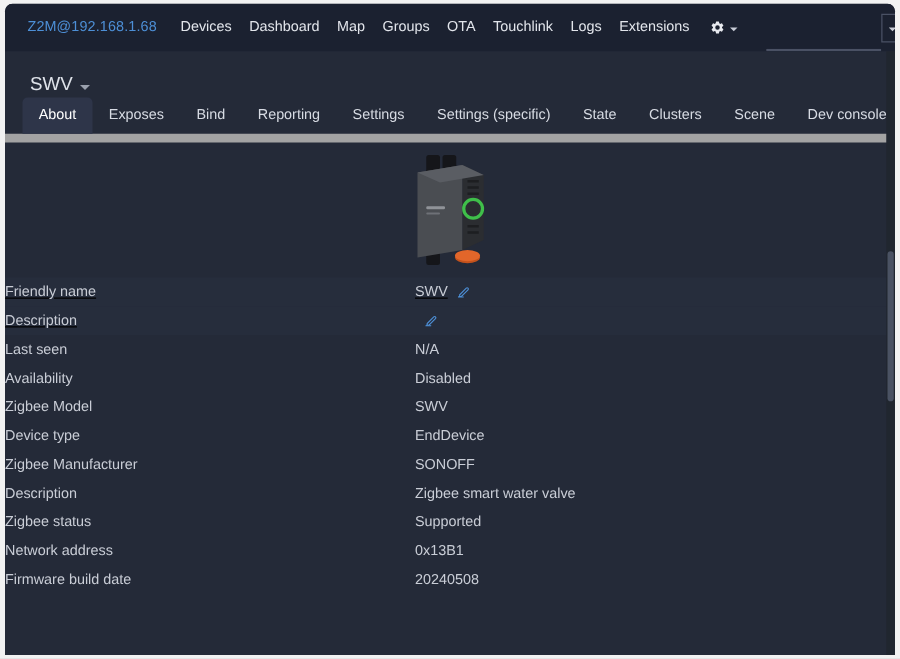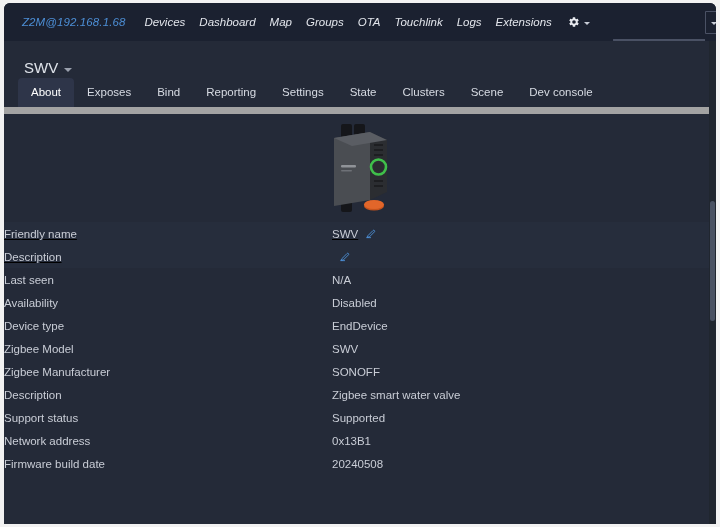--- a/index.html
+++ b/index.html
@@ -25,21 +25,20 @@
   }
 
   
   #navbar {
     height: 38px;
     background: #1b2130;
     display: flex;
     align-items: center;
     padding-left: 18px;
     gap: 0;
-    font-style: italic;
   }
   .brand {
     color: #4d8fd6;
     font-size: 11.5px;
     letter-spacing: .1px;
     margin-right: 12px;
     white-space: nowrap;
   }
   .nav-link {
     color: #e2e5eb;
@@ -240,20 +239,21 @@
     <span id="device-title">SWV</span>
     <span class="caret-lg"></span>
   </div>
 
   <div id="tab-bar">
     <span class="tab active">About</span>
     <span class="tab">Exposes</span>
     <span class="tab">Bind</span>
     <span class="tab">Reporting</span>
     <span class="tab">Settings</span>
+    <span class="tab">Settings (specific)</span>
     <span class="tab">State</span>
     <span class="tab">Clusters</span>
     <span class="tab">Scene</span>
     <span class="tab">Dev console</span>
   </div>
 
   <div id="device-image-wrap">
     <svg id="device-image" width="104" height="100" viewBox="0 0 104 100">
 
       <rect x="33" y="6" width="11" height="15" rx="2" fill="#15161a"></rect>
@@ -314,41 +314,41 @@
         <td class="k">Last seen</td>
         <td class="v">N/A</td>
       </tr>
 
       <tr>
         <td class="k">Availability</td>
         <td class="v val-link">Disabled</td>
       </tr>
 
       <tr>
+        <td class="k">Zigbee Model</td>
+        <td class="v">SWV</td>
+      </tr>
+
+      <tr>
         <td class="k">Device type</td>
         <td class="v">EndDevice</td>
       </tr>
 
       <tr>
-        <td class="k">Zigbee Model</td>
-        <td class="v">SWV</td>
-      </tr>
-
-      <tr>
         <td class="k">Zigbee Manufacturer</td>
         <td class="v">SONOFF</td>
       </tr>
 
       <tr>
         <td class="k">Description</td>
         <td class="v">Zigbee smart water valve</td>
       </tr>
 
       <tr>
-        <td class="k">Support status</td>
+        <td class="k">Zigbee status</td>
         <td class="v val-green">Supported</td>
       </tr>
 
 
       <tr>
         <td class="k">Network address</td>
         <td class="v">0x13B1</td>
       </tr>
 
       <tr>

